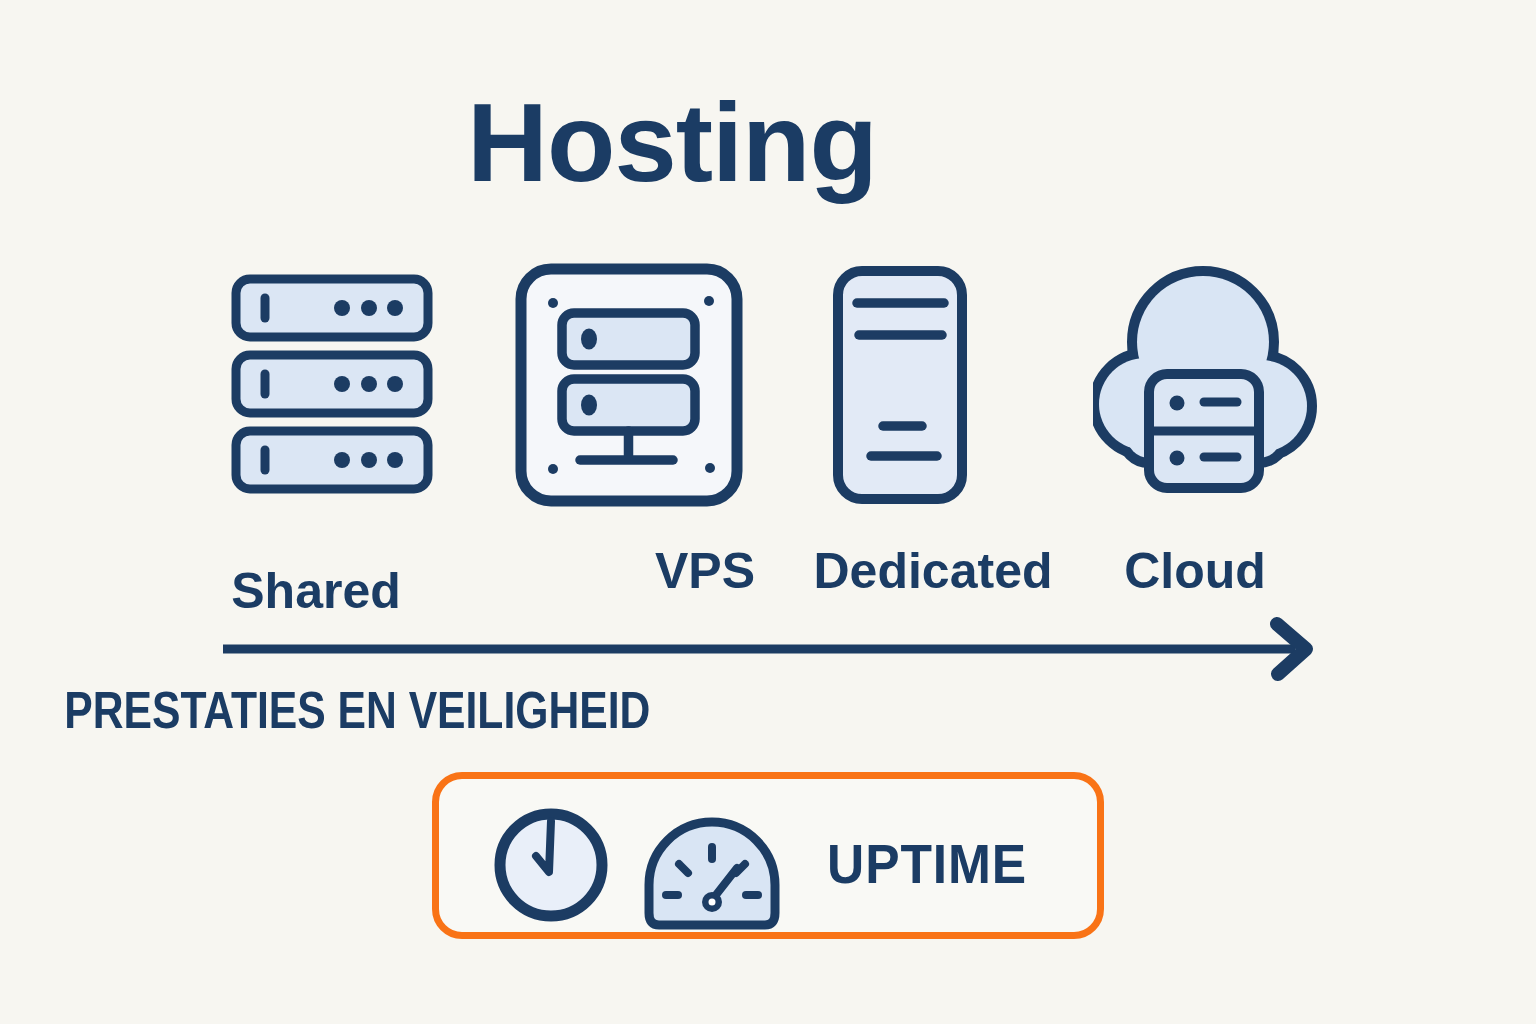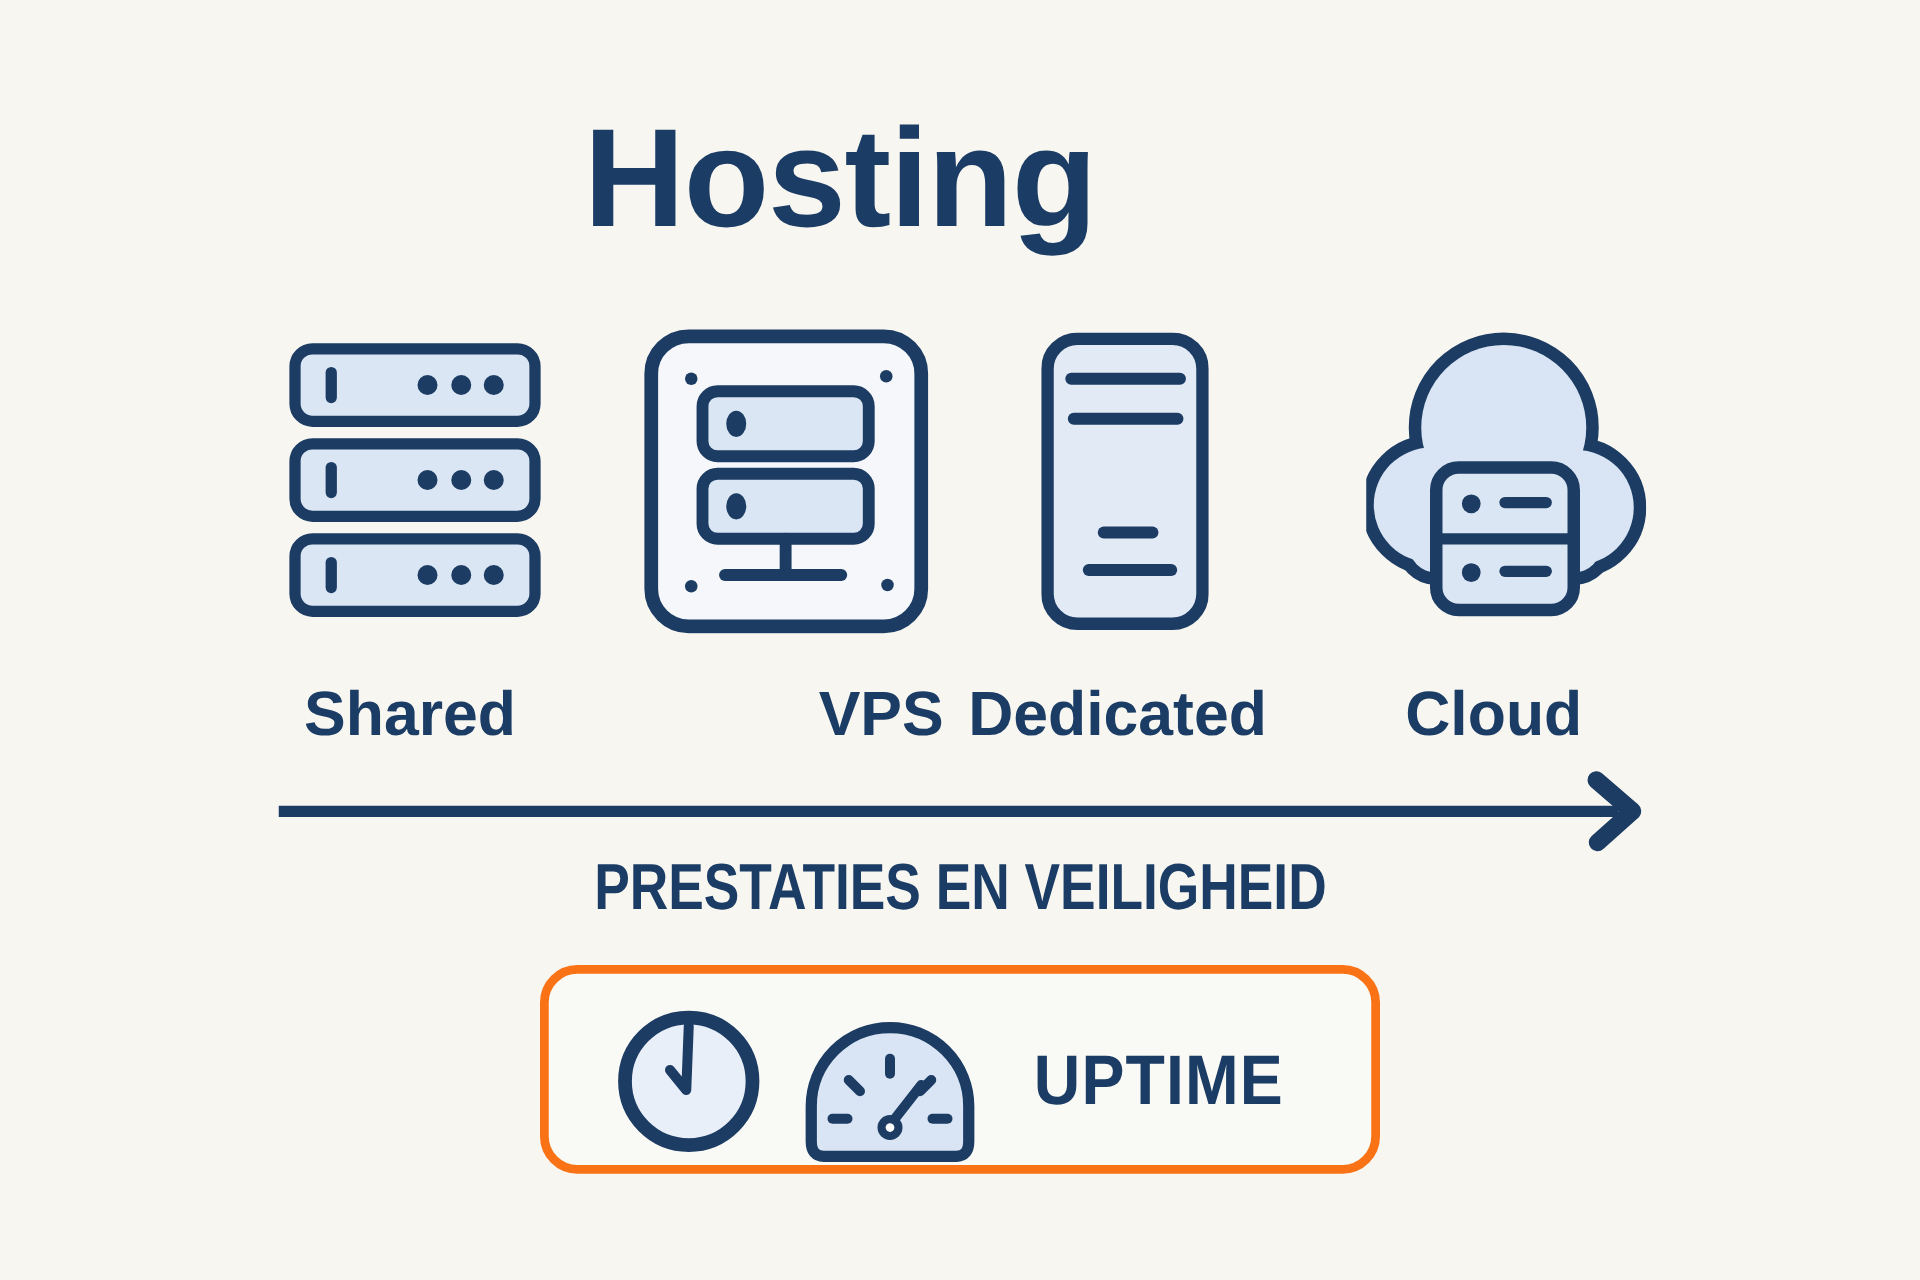--- a/index.html
+++ b/index.html
@@ -23,28 +23,27 @@
   }
 
   .icon-label {
     top: 542px;
     width: 300px;
     text-align: center;
     font-size: 50px;
     font-weight: 700;
     color: #1b3c64;
   }
-  .lbl-shared    { left: 178px; }
+  .lbl-shared    { left: 166px; margin-top: 20px; }
   .lbl-vps       { left: 455px; text-align: right; }
-  .lbl-dedicated { left: 744px; }
+  .lbl-dedicated { left: 783px; }
   .lbl-cloud     { left: 1045px; }
 
   .axis-label {
     top: 680px; left: 0; width: 1536px;
-    text-align: center;
     font-size: 52px;
     font-weight: 700;
     color: #1b3c64;
   }
   .axis-label span {
     display: inline-block;
     transform: scaleX(0.82);
     letter-spacing: 0px;
     white-space: nowrap;
   }

